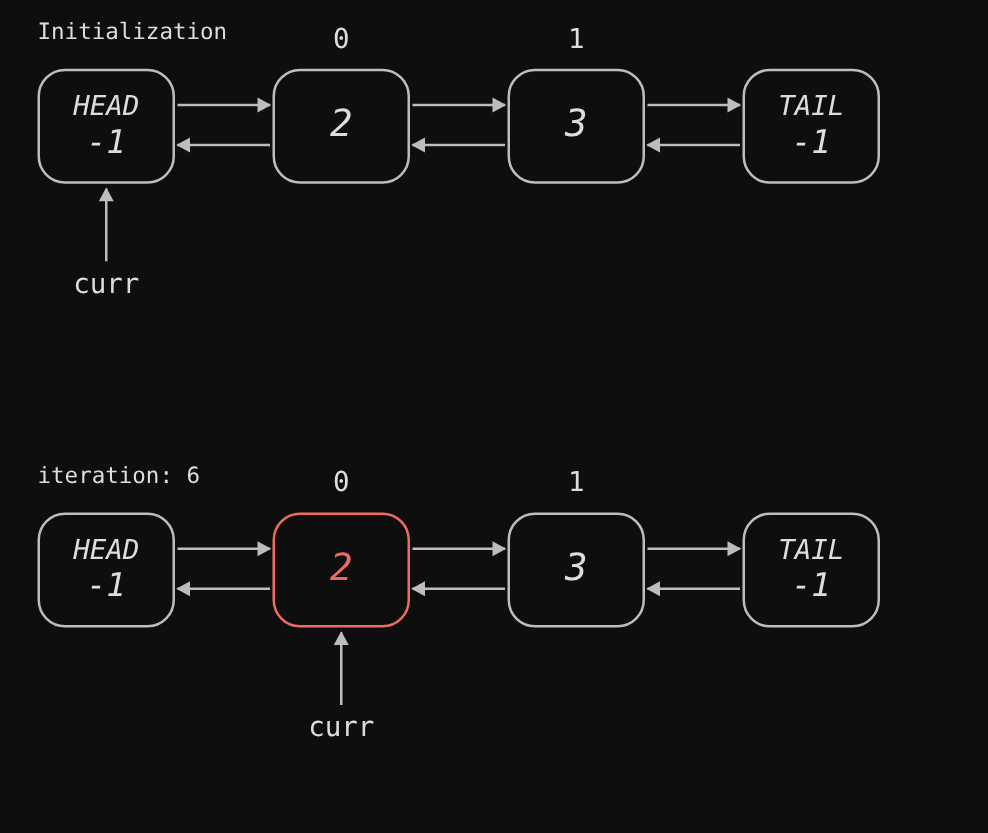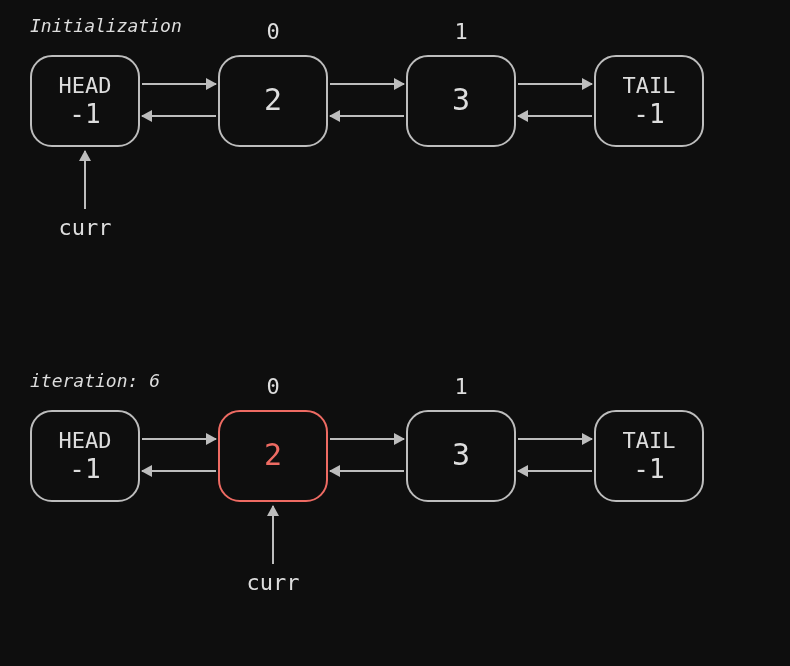--- a/index.html
+++ b/index.html
@@ -16,21 +16,20 @@
     position: absolute;
     left: 0;
     width: 790px;
   }
   .caption {
     position: absolute;
     left: 30px;
     top: 0;
     font-size: 18px;
     color: #ddd;
-    font-style: italic;
   }
   .idx {
     position: absolute;
     top: 0;
     font-size: 22px;
     color: #ddd;
     width: 110px;
     text-align: center;
   }
   .node {
@@ -41,20 +40,21 @@
     border: 2.5px solid #bdbdbd;
     border-radius: 22px;
     box-sizing: border-box;
     display: flex;
     flex-direction: column;
     align-items: center;
     justify-content: center;
     font-size: 22px;
     line-height: 1.25;
     color: #ddd;
+    font-style: italic;
   }
   .node.highlight {
     border-color: #ee6b63;
     color: #ee6b63;
   }
   .node .labelTop { font-size: 22px; }
   .node .value   { font-size: 26px; font-weight: 500; margin-top: -2px; }
   .node.data .value { font-size: 30px; }
   .arrow {
     position: absolute;

